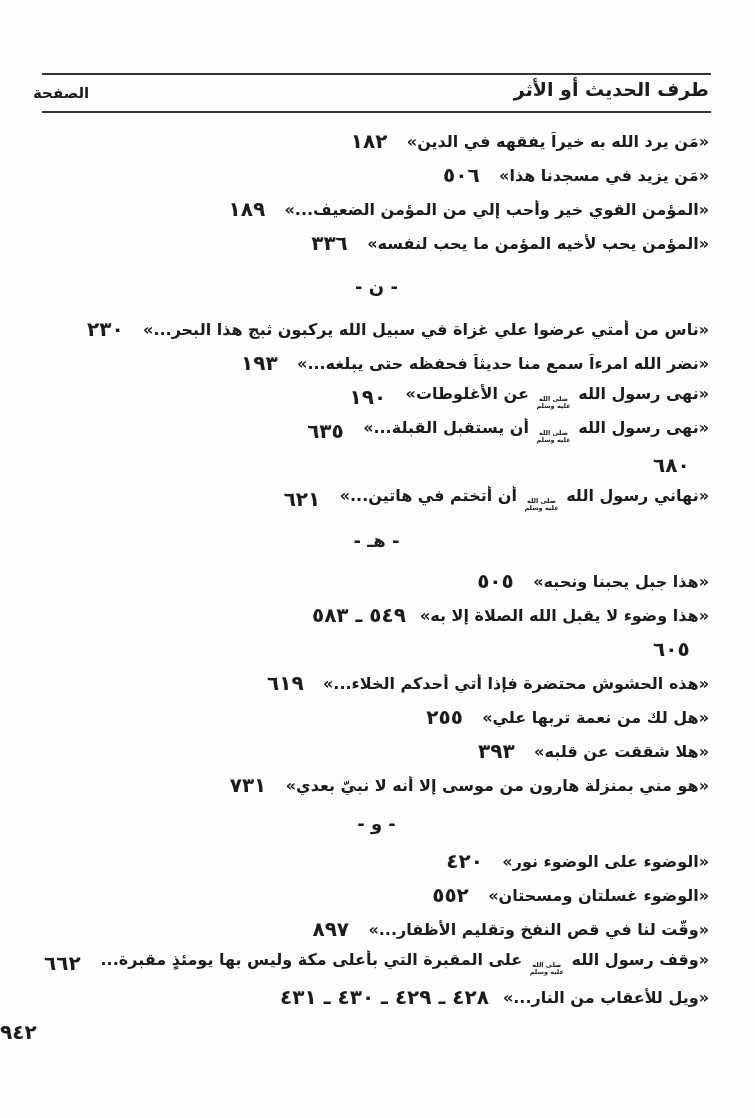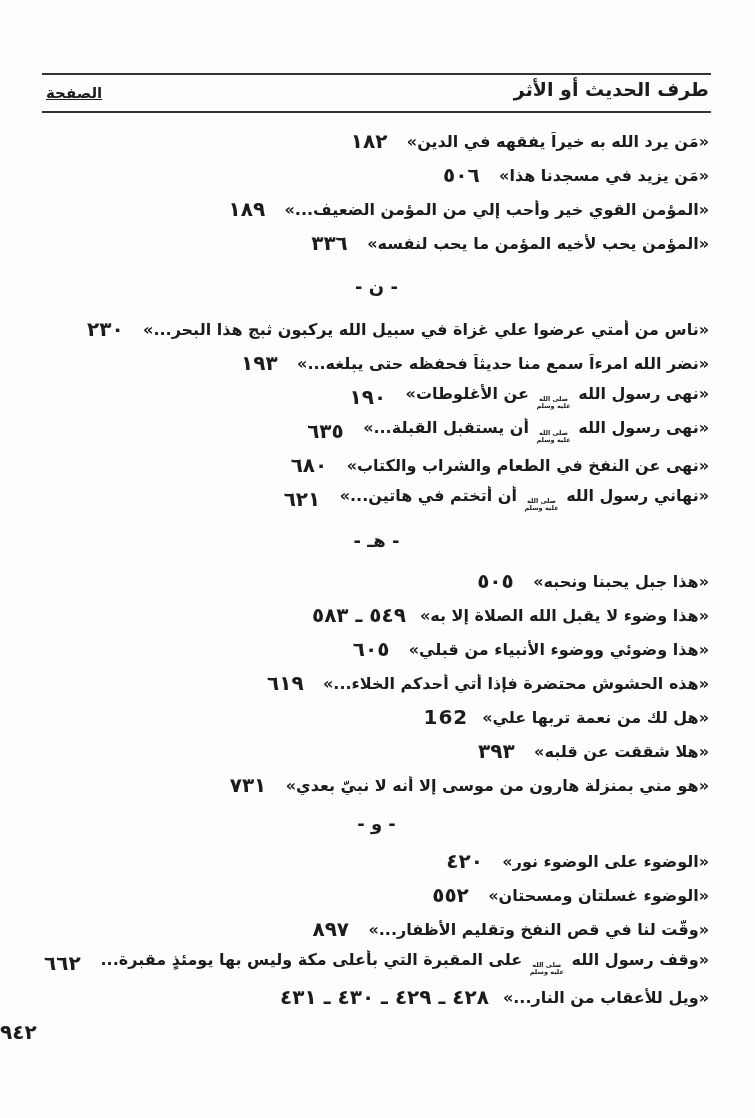--- a/index.html
+++ b/index.html
@@ -26,24 +26,23 @@
   .hdr-right {
     position: absolute;
     top: 78px;
     right: 46px;
     font-size: 19px;
     font-weight: bold;
   }
   .hdr-left {
     position: absolute;
     top: 84px;
-    left: 46px;
+    left: 33px;
     font-size: 15px;
     font-weight: bold;
-    text-decoration: underline;
   }
   .index {
     position: absolute;
     top: 124px;
     right: 46px;
     left: 44px;
   }
   .row {
     display: flex;
     align-items: center;
@@ -151,21 +150,20 @@
       </div>
       <div class="row">
         <span class="t">«نهى رسول الله <span class="saw">
             <span>صلى الله</span>
             <span>عليه وسلم</span>
           </span> أن يستقبل القبلة...»</span>
         <span class="leader"></span>
         <span class="pg">٦٣٥</span>
       </div>
       <div class="row">
-        <span class="t">«نهى عن النفخ في الطعام والشراب والكتاب»</span>
         <span class="leader"></span>
         <span class="pg">٦٨٠</span>
       </div>
       <div class="row">
         <span class="t">«نهاني رسول الله <span class="saw">
             <span>صلى الله</span>
             <span>عليه وسلم</span>
           </span> أن أتختم في هاتين...»</span>
         <span class="leader"></span>
         <span class="pg">٦٢١</span>
@@ -175,33 +173,32 @@
         <span class="t">«هذا جبل يحبنا ونحبه»</span>
         <span class="leader"></span>
         <span class="pg">٥٠٥</span>
       </div>
       <div class="row">
         <span class="t">«هذا وضوء لا يقبل الله الصلاة إلا به»</span>
         <span class="leader"></span>
         <span class="pg">٥٤٩ ـ ٥٨٣</span>
       </div>
       <div class="row">
-        <span class="t">«هذا وضوئي ووضوء الأنبياء من قبلي»</span>
         <span class="leader"></span>
         <span class="pg">٦٠٥</span>
       </div>
       <div class="row">
         <span class="t">«هذه الحشوش محتضرة فإذا أتي أحدكم الخلاء...»</span>
         <span class="leader"></span>
         <span class="pg">٦١٩</span>
       </div>
       <div class="row">
         <span class="t">«هل لك من نعمة تربها علي»</span>
         <span class="leader"></span>
-        <span class="pg">162</span>
+        <span class="pg">٢٥٥</span>
       </div>
       <div class="row">
         <span class="t">«هلا شققت عن قلبه»</span>
         <span class="leader"></span>
         <span class="pg">٣٩٣</span>
       </div>
       <div class="row">
         <span class="t">«هو مني بمنزلة هارون من موسى إلا أنه لا نبيّ بعدي»</span>
         <span class="leader"></span>
         <span class="pg">٧٣١</span>

